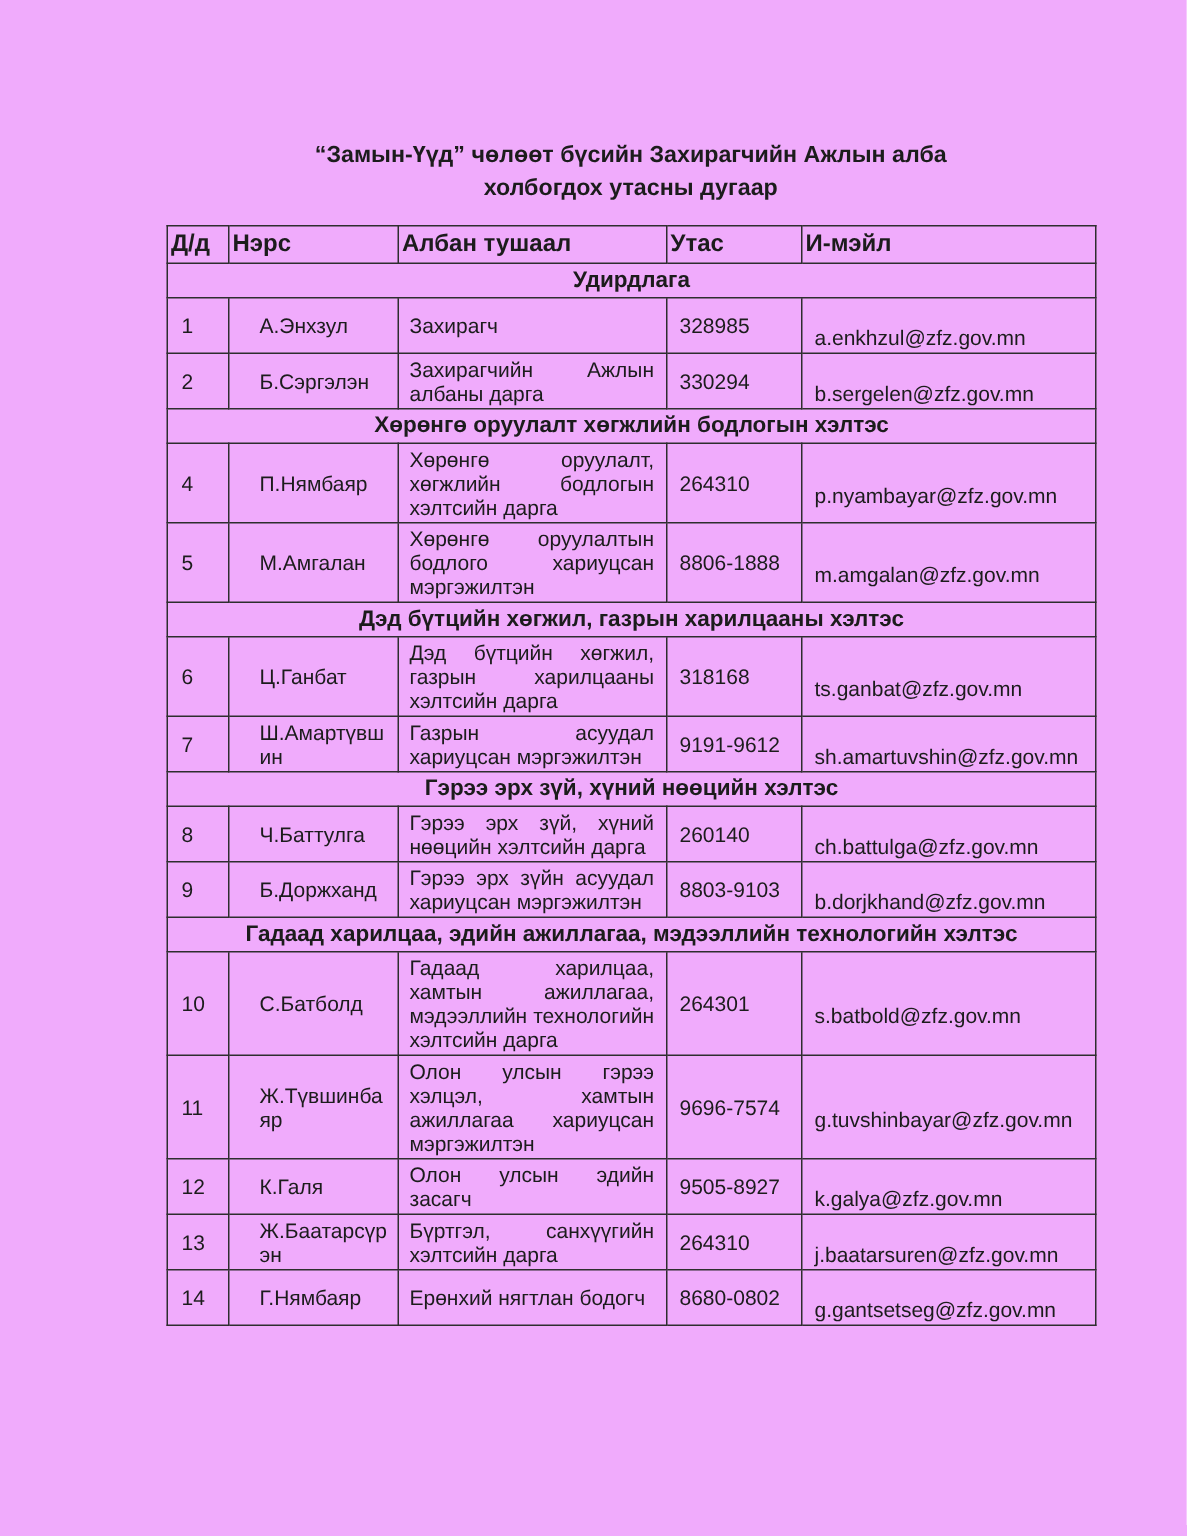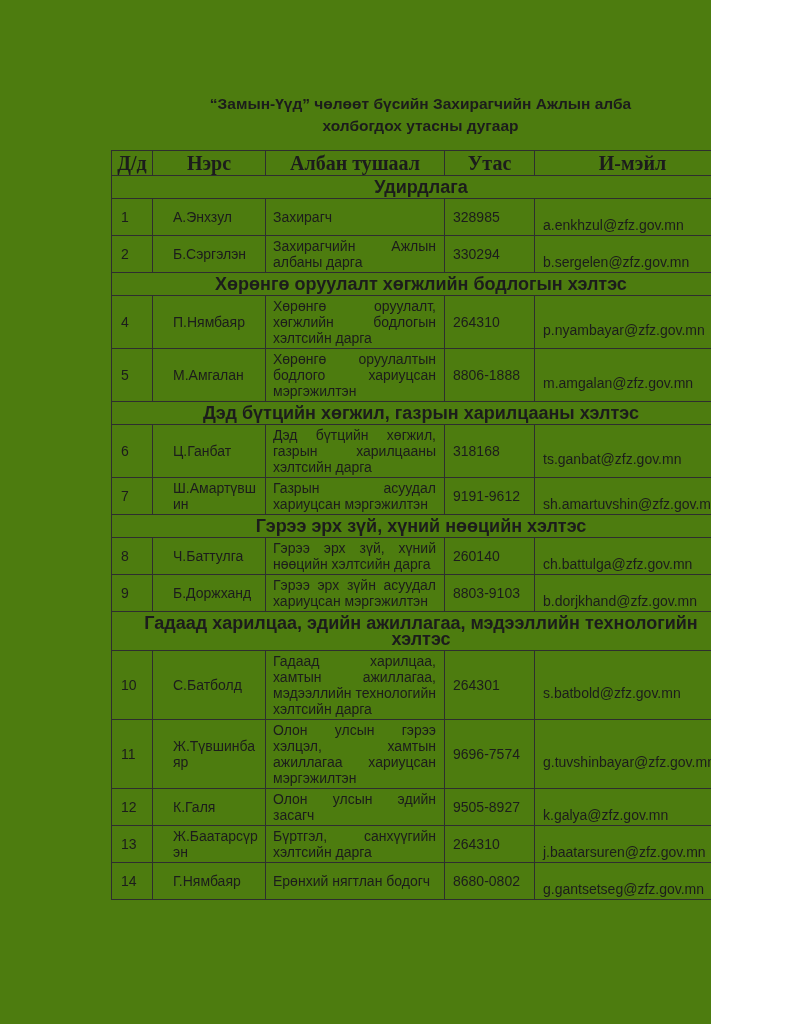--- a/index.html
+++ b/index.html
@@ -4,22 +4,22 @@
 <style>
   html, body { margin: 0; padding: 0; }
   body {
     width: 791px; height: 1024px;
     background: #ffffff;
     font-family: "Liberation Sans", sans-serif;
     color: #1c1c1c;
   }
   .doc-page {
     position: relative;
-    width: 711px; height: 1024px;
-    background: #4d7c0f;
+    width: 791px; height: 1024px;
+    background: #f0abfc;
     overflow: hidden;
   }
   .doc-title {
     margin: 93px 0 0 111px;
     width: 619px;
     text-align: center;
     font-weight: bold;
     font-size: 15.5px;
     line-height: 22px;
   }
@@ -31,31 +31,30 @@
     font-size: 14px;
   }
   col.c1 { width: 41px; }
   col.c2 { width: 113px; }
   col.c3 { width: 179px; }
   col.c4 { width: 90px; }
   col.c5 { width: 196px; }
   th, td { border: 1px solid #2e2e2e; }
   th {
     font-weight: bold;
-    text-align: center;
-    font-size: 20px;
+    text-align: left;
+    font-size: 16px;
     padding: 4px 2px;
     line-height: 16px;
-    font-family: Liberation Serif, serif;
   }
   td { line-height: 16px; vertical-align: middle; word-wrap: break-word; }
   tr.section-row td {
     font-weight: bold;
     text-align: center;
-    font-size: 18px;
+    font-size: 15px;
     padding: 3px 2px;
   }
   tr.data-row { height: 33px; }
   td.c-no    { text-align: left; padding: 2px 2px 2px 9px; }
   td.c-name  { text-align: left; padding: 2px 4px 2px 20px; }
   td.c-pos   { text-align: justify; padding: 2px 8px 2px 7px; }
   td.c-phone { text-align: left; padding: 2px 2px 2px 8px; }
   td.c-email { text-align: left; padding: 18px 2px 2px 8px; }
 </style>
 </head>

